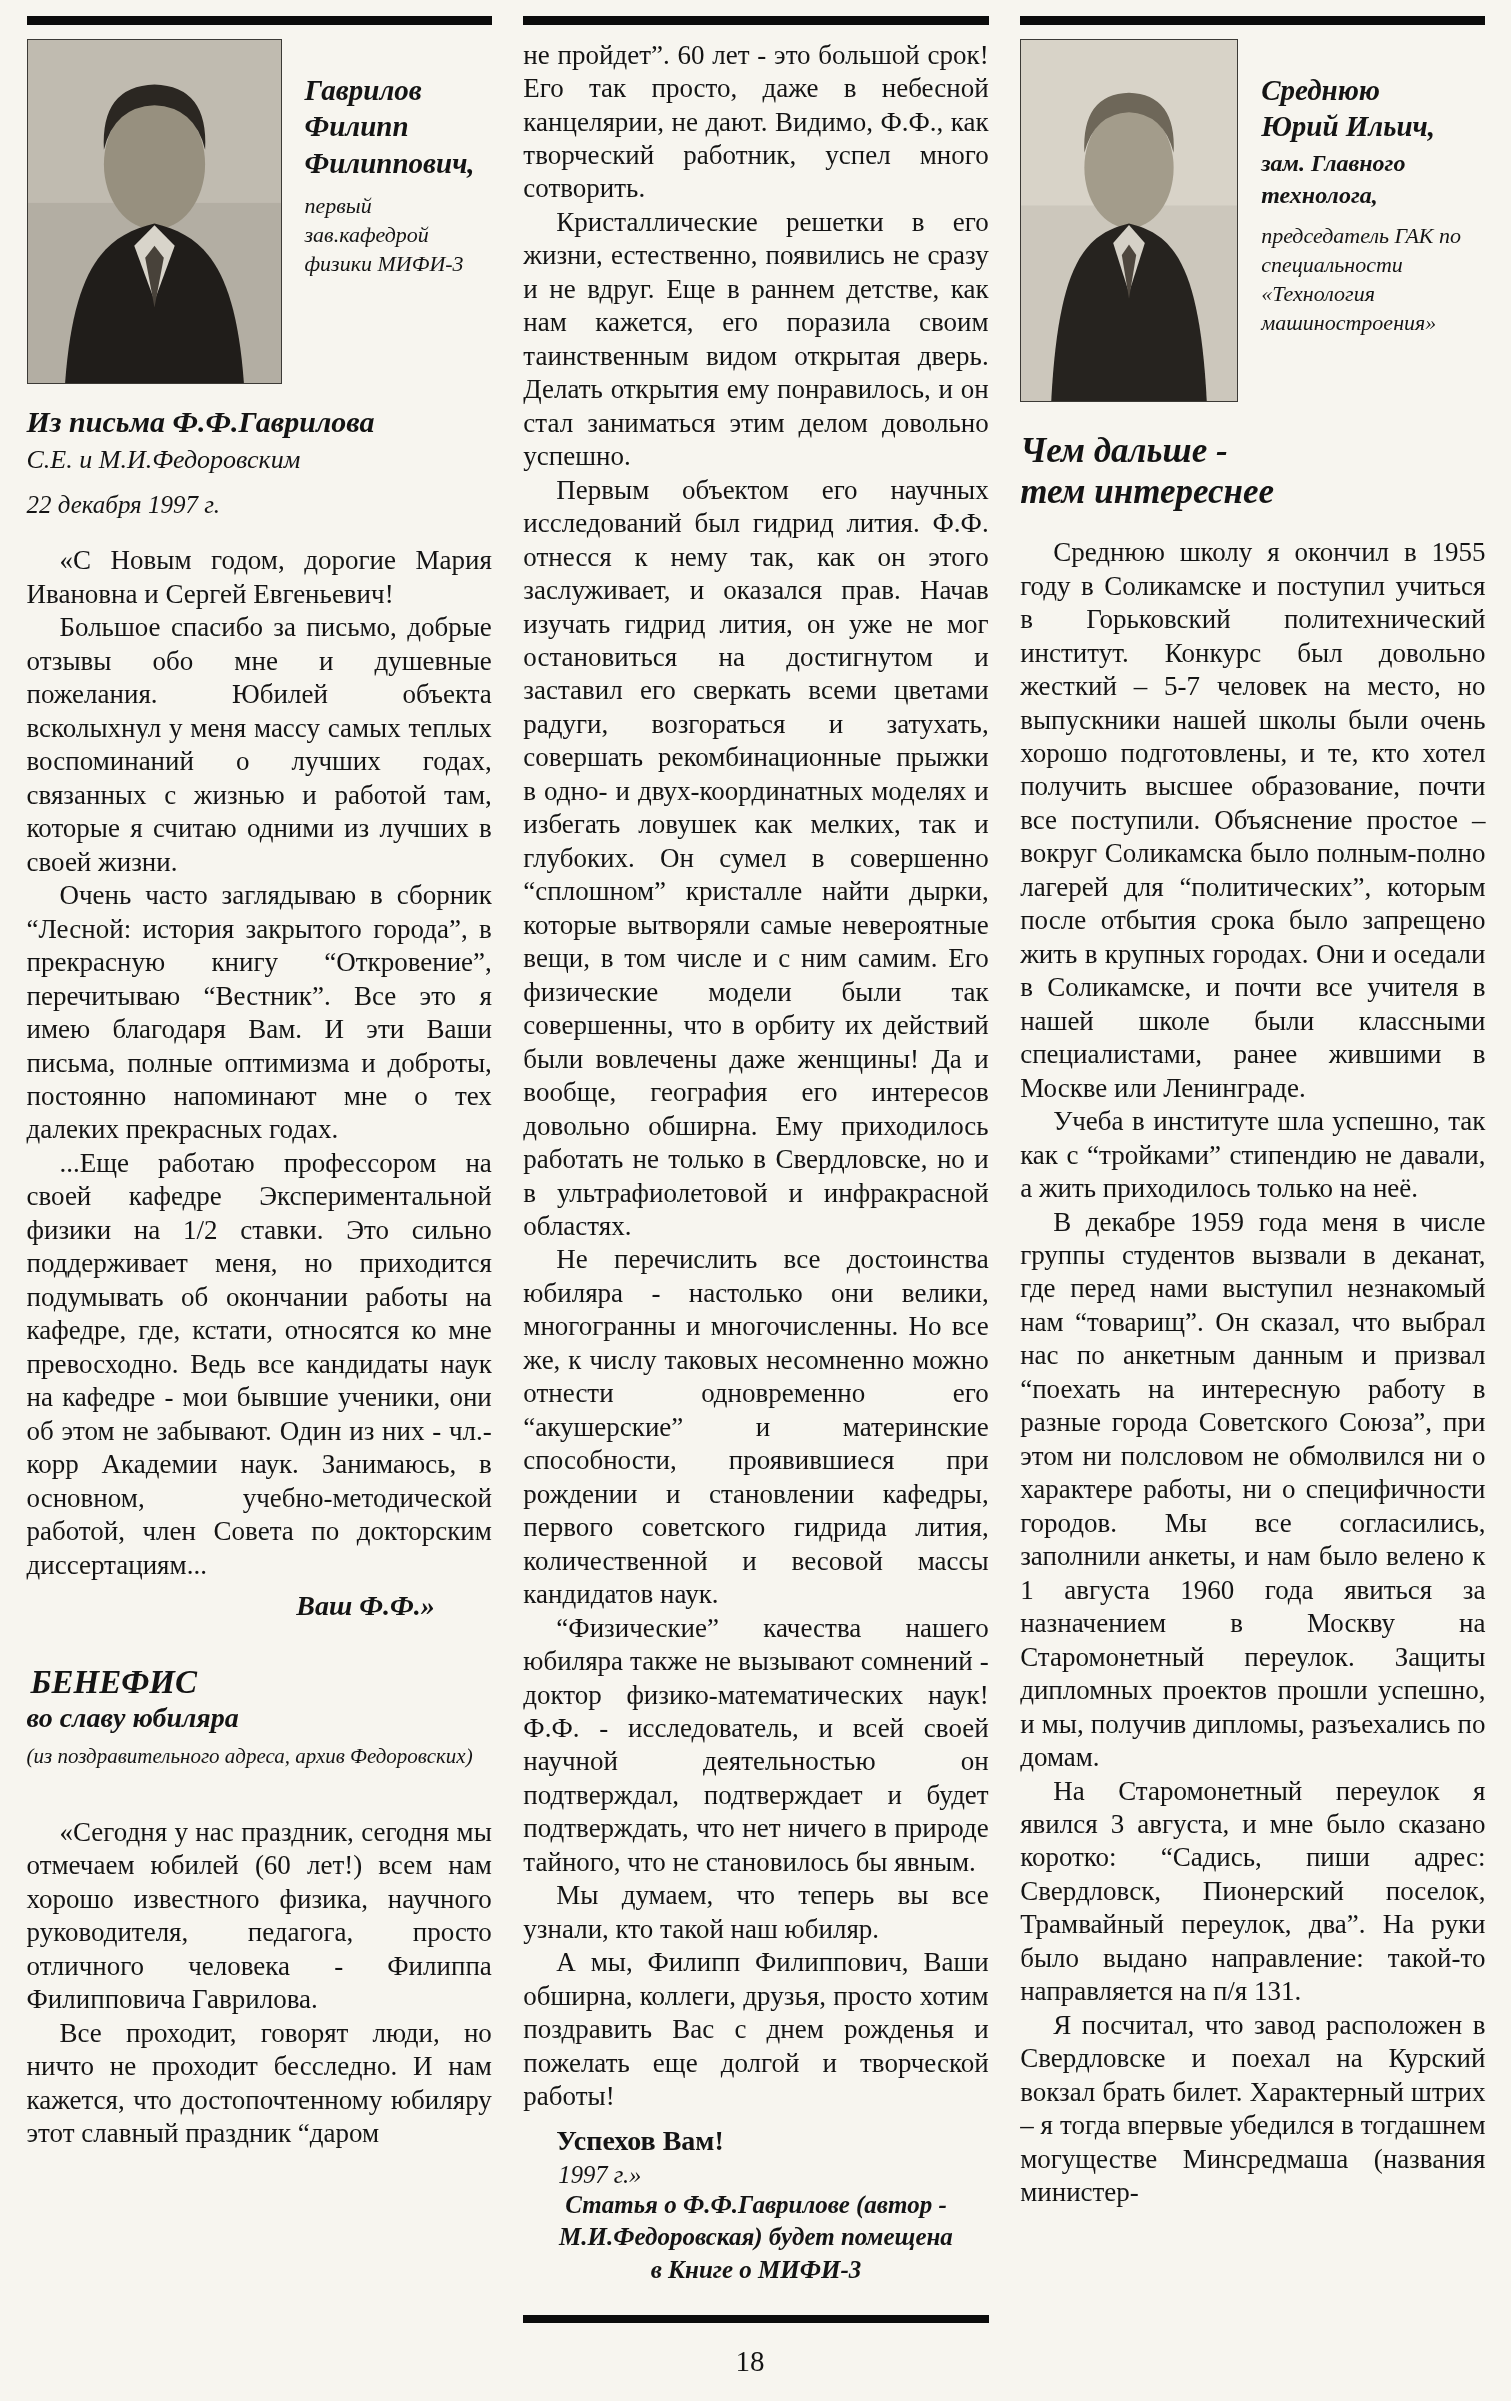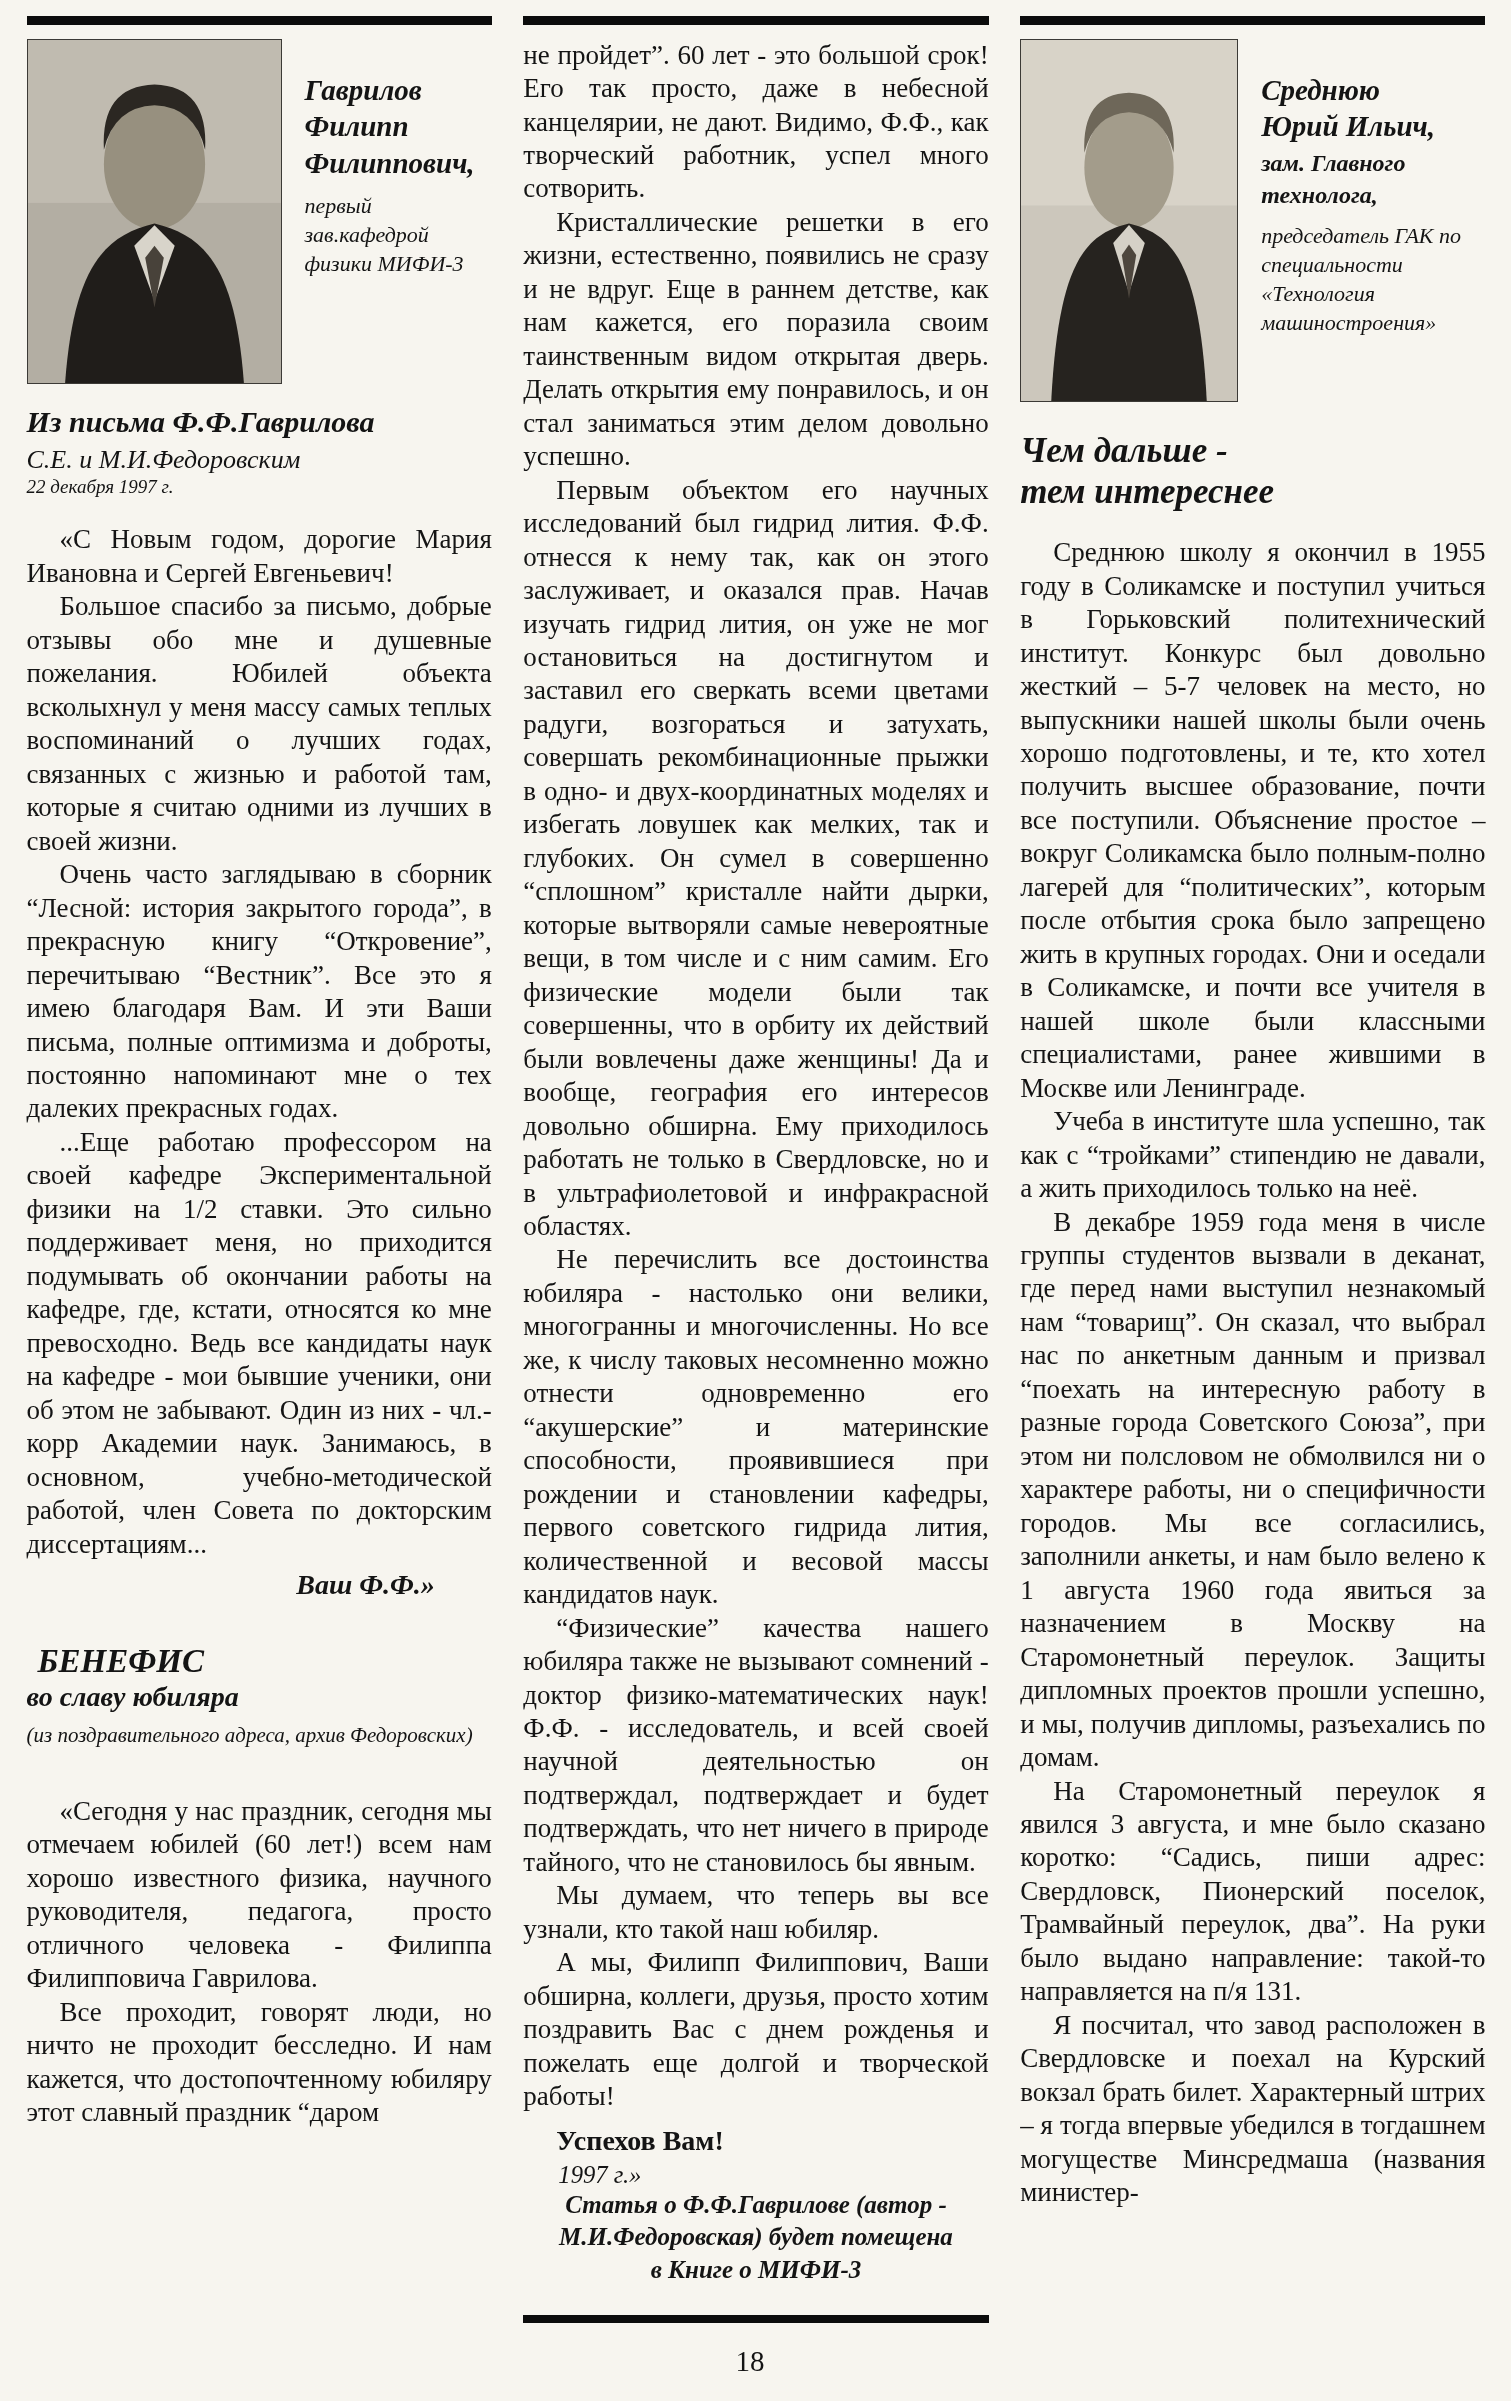--- a/index.html
+++ b/index.html
@@ -67,27 +67,27 @@
     font-size: 24px; font-weight: bold; font-style: italic; line-height: 1.3; margin-top: 3.8px;
   }
   .cap-role-tight { margin-top: 3.8px; }
 
   
   .letter-heading {
     margin: 21.4px 0 5px 0;
     font-size: 30px; font-weight: bold; font-style: italic;
   }
   .letter-addressee { font-size: 26px; font-style: italic; line-height: 1.25; }
-  .letter-date { font-size: 19px; font-style: italic; margin-bottom: 25px; }
+  .letter-date { font-size: 25px; font-style: italic; margin-bottom: 25px; margin-top: 15px; }
   .signature {
     margin: 7.6px 0 0 0;
     font-size: 28px; font-weight: bold; font-style: italic;
     text-align: right; padding-right: 57px;
   }
-  .benefis-h1 { margin: 42px 0 0 11px; font-size: 33px; font-weight: bold; font-style: italic; }
+  .benefis-h1 { margin: 42px 0 0 4px; font-size: 33px; font-weight: bold; font-style: italic; }
   .benefis-h2 { margin: 1.3px 0 8.8px 0; font-size: 28px; font-weight: bold; font-style: italic; }
   .benefis-note { font-size: 21px; font-style: italic; line-height: 1.3; margin-bottom: 46px; }
 
   
   .closing-wish { margin: 11.3px 0 3.8px 0; font-size: 28px; font-weight: bold; text-indent: 33px; }
   .closing-date { margin: 0; font-size: 24.6px; font-style: italic; text-indent: 35px; }
   .mid-footer { margin-top: auto; }
   .footer-note {
     max-width: 403px;
     margin: 0 auto 29px auto;

